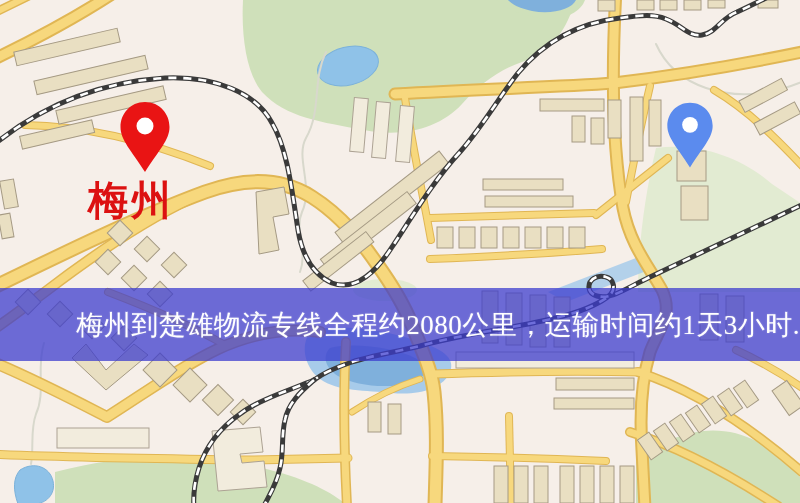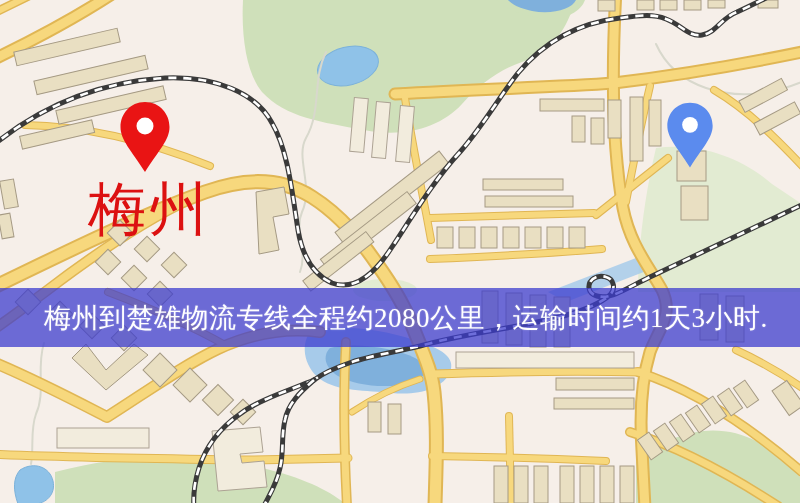--- a/index.html
+++ b/index.html
@@ -16,31 +16,31 @@
   .water3{fill:#7fb0dc;stroke:none}
   .stream{fill:none;stroke:#d8d8cc;stroke-width:2;stroke-linecap:round}
   .road-c{fill:none;stroke:#e0b654;stroke-linecap:round;stroke-linejoin:round}
   .road-f{fill:none;stroke:#f7d87d;stroke-linecap:round;stroke-linejoin:round}
   .bld{fill:#e9dfc2;stroke:#a59a84;stroke-width:1}
   .bldw{fill:#f2ecdd;stroke:#aca293;stroke-width:1}
   .rail-base{fill:none;stroke:#3a3a3a;stroke-width:5;stroke-linecap:round}
   .rail-dash{fill:none;stroke:#ffffff;stroke-width:2.6;stroke-dasharray:8 7}
 
   
-  .banner{position:absolute;left:0;top:288px;width:800px;height:59px;
-          background:rgba(60,60,206,0.74);display:flex;align-items:center;}
+  .banner{position:absolute;left:0;top:288px;width:800px;height:73px;
+          background:rgba(60,60,206,0.74);display:flex;align-items:center;justify-content:flex-end;}
   .banner-text{color:#ffffff;font-size:27px;padding-left:44px;letter-spacing:0.5px;
                white-space:nowrap;text-shadow:0 0 2px rgba(255,255,255,0.35);}
 
   
   .pin{position:absolute;}
   .pin-origin{left:115px;top:97px;width:60px;height:80px;}
   .pin-dest{left:662px;top:98px;width:56px;height:74px;}
-  .map-label{position:absolute;font-size:58px;line-height:1;letter-spacing:3px;
-             font-weight:400;white-space:nowrap;}
+  .map-label{position:absolute;font-size:40px;line-height:1;letter-spacing:3px;
+             font-weight:700;white-space:nowrap;}
   .origin-label{left:88px;top:181px;color:#dc1111;}
   .destination-label{left:637px;top:181px;color:#2a2ed2;}
 </style>
 </head>
 <body>
 
 <div class="stage">
 
   <svg class="basemap" width="800" height="503" viewBox="0 0 800 503" aria-hidden="true">
 

